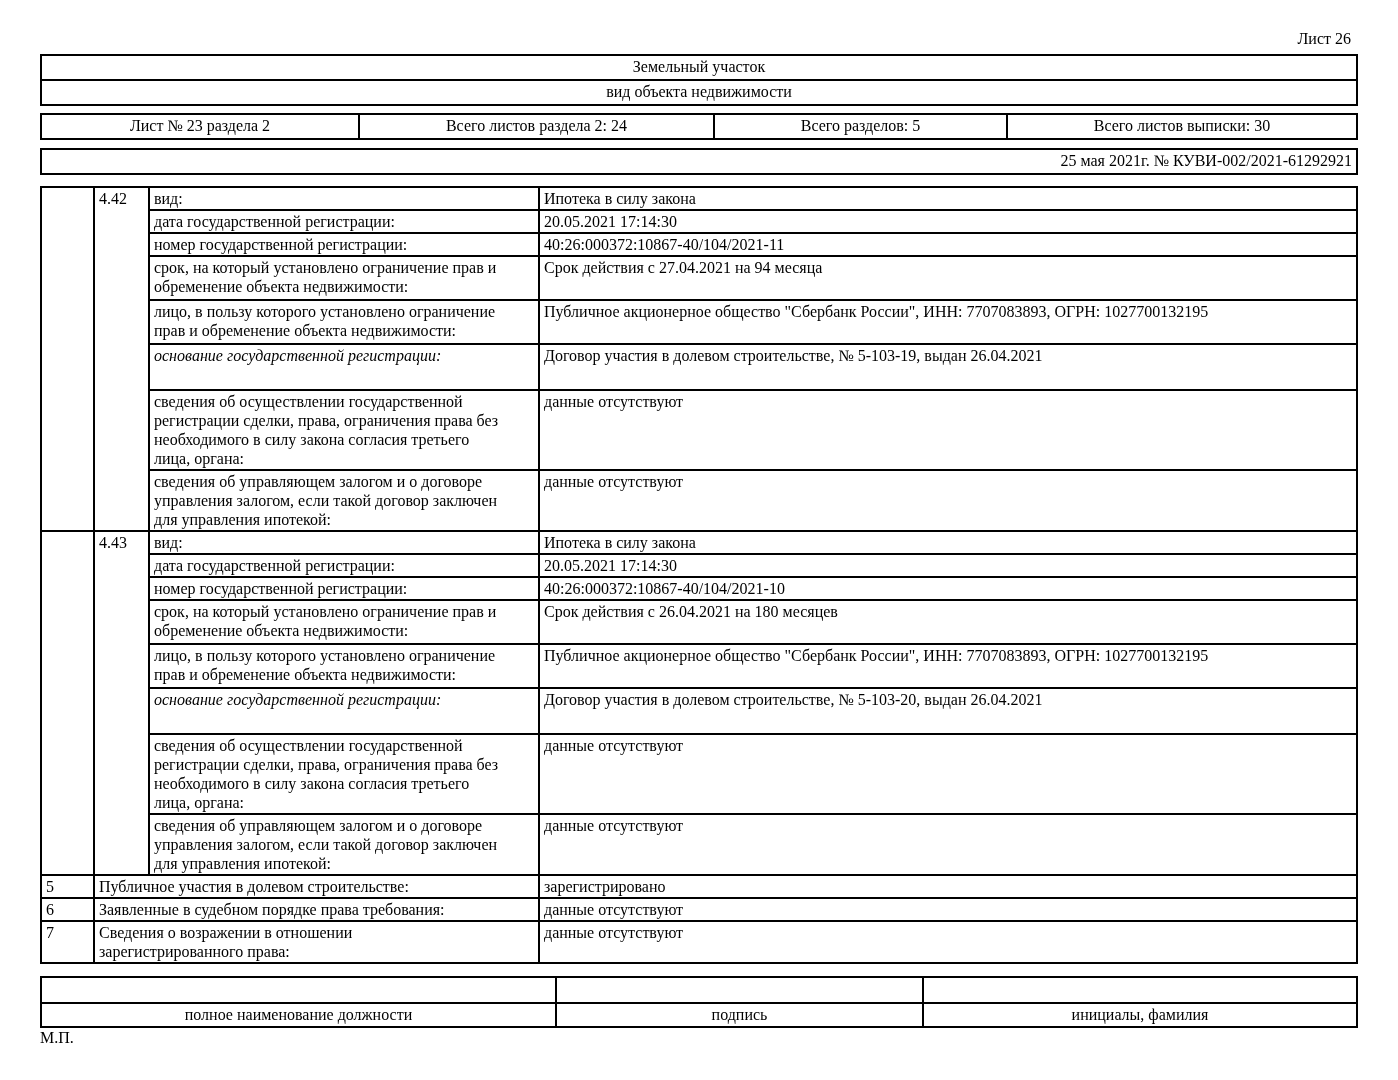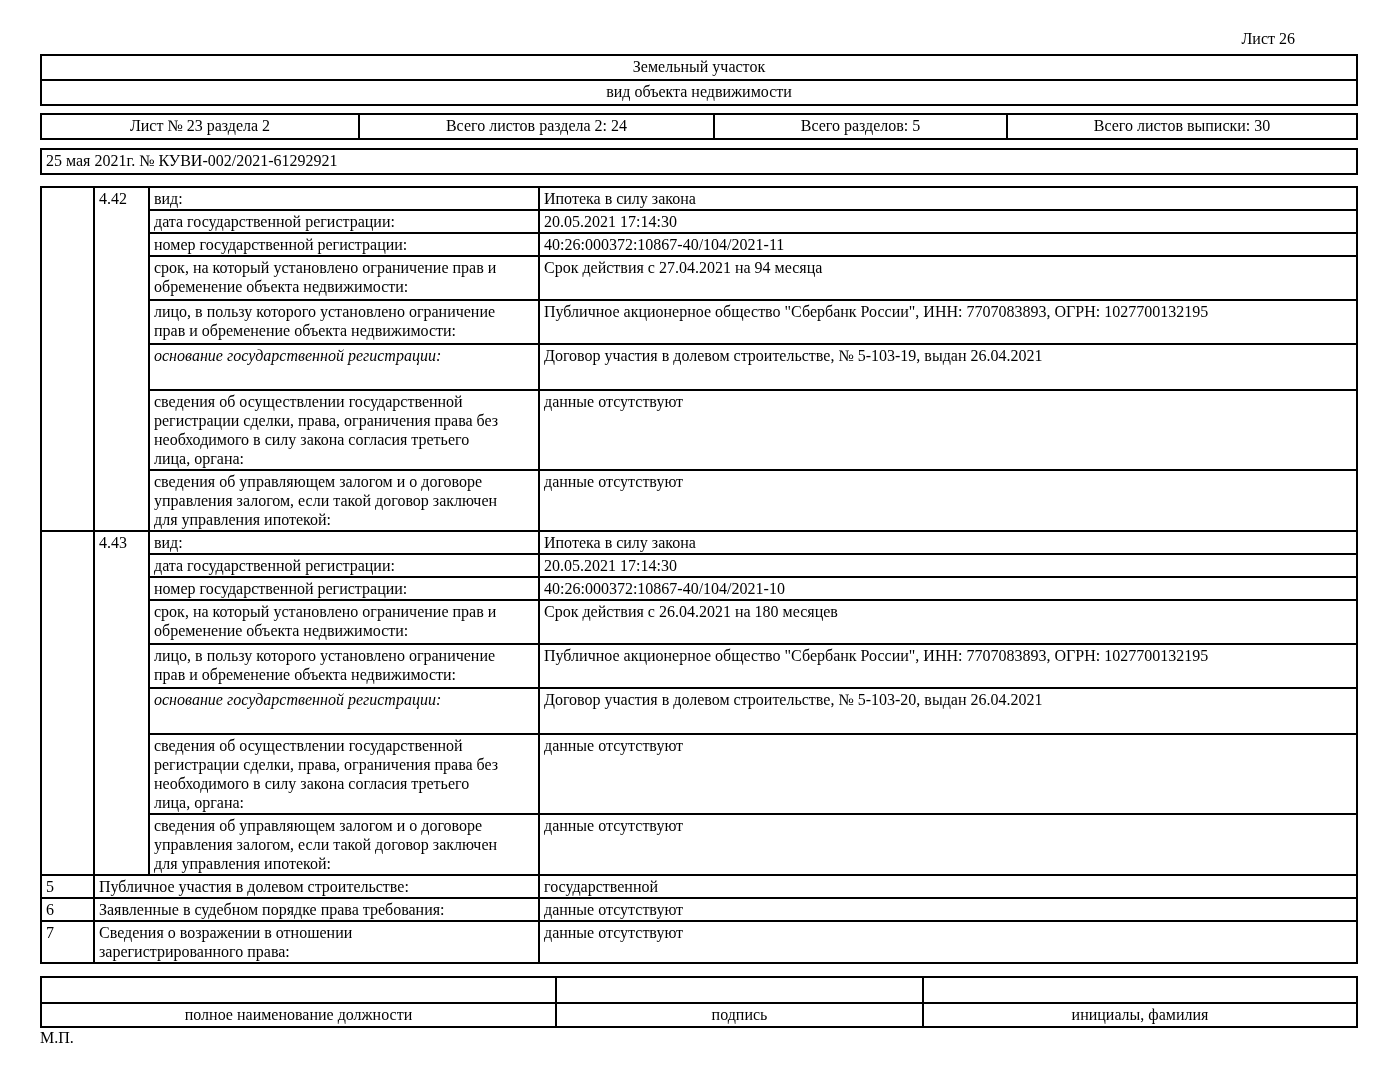--- a/index.html
+++ b/index.html
@@ -12,21 +12,21 @@
   }
   body {
     font-family: "Liberation Serif", "DejaVu Serif", serif;
     font-size: 16px;
     color: #000000;
     box-sizing: border-box;
     padding-top: 30px;
   }
   .sheet-no {
     text-align: right;
-    padding-right: 103px;
+    padding-right: 47px;
     height: 18px;
     line-height: 18px;
     margin-bottom: 6px;
   }
   table.t {
     border-collapse: collapse;
     table-layout: fixed;
     width: 1316px;
     margin-left: 40px;
   }
@@ -36,21 +36,21 @@
     line-height: 19px;
     vertical-align: top;
     overflow: hidden;
   }
   .center { text-align: center; }
   .pre { white-space: pre-line; }
   .title-table { margin-bottom: 7px; }
   .title-table td { height: 21px; }
   .sheet-info-table { margin-bottom: 8px; }
   .sheet-info-table td { height: 21px; }
-  .doc-info-table { margin-bottom: 11px; }
+  .doc-info-table { margin-bottom: 11px; text-align: right; }
   .doc-info-table td { height: 21px; }
   .main-table { margin-bottom: 12px; }
   .main-table td.c1, .main-table td.c2 { vertical-align: top; }
   .h40 { height: 40px; }
   .h42 { height: 42px; font-style: italic; }
   .sign-table { margin-bottom: 0; }
   .sign-table td.empty { height: 22px; }
   .sign-table td.hdr { height: 20px; }
   .stamp {
     width: 1316px;
@@ -196,21 +196,21 @@
   <tr>
     <td class="pre">сведения об управляющем залогом и о договоре
 управления залогом, если такой договор заключен
 для управления ипотекой:</td>
     <td>данные отсутствуют</td>
   </tr>
 
   <tr>
     <td class="c1">5</td>
     <td colspan="2" class="pre">Публичное участия в долевом строительстве:</td>
-    <td>государственной</td>
+    <td>зарегистрировано</td>
   </tr>
   <tr>
     <td class="c1">6</td>
     <td colspan="2" class="pre">Заявленные в судебном порядке права требования:</td>
     <td>данные отсутствуют</td>
   </tr>
   <tr>
     <td class="c1">7</td>
     <td colspan="2" class="pre">Сведения о возражении в отношении
 зарегистрированного права:</td>

